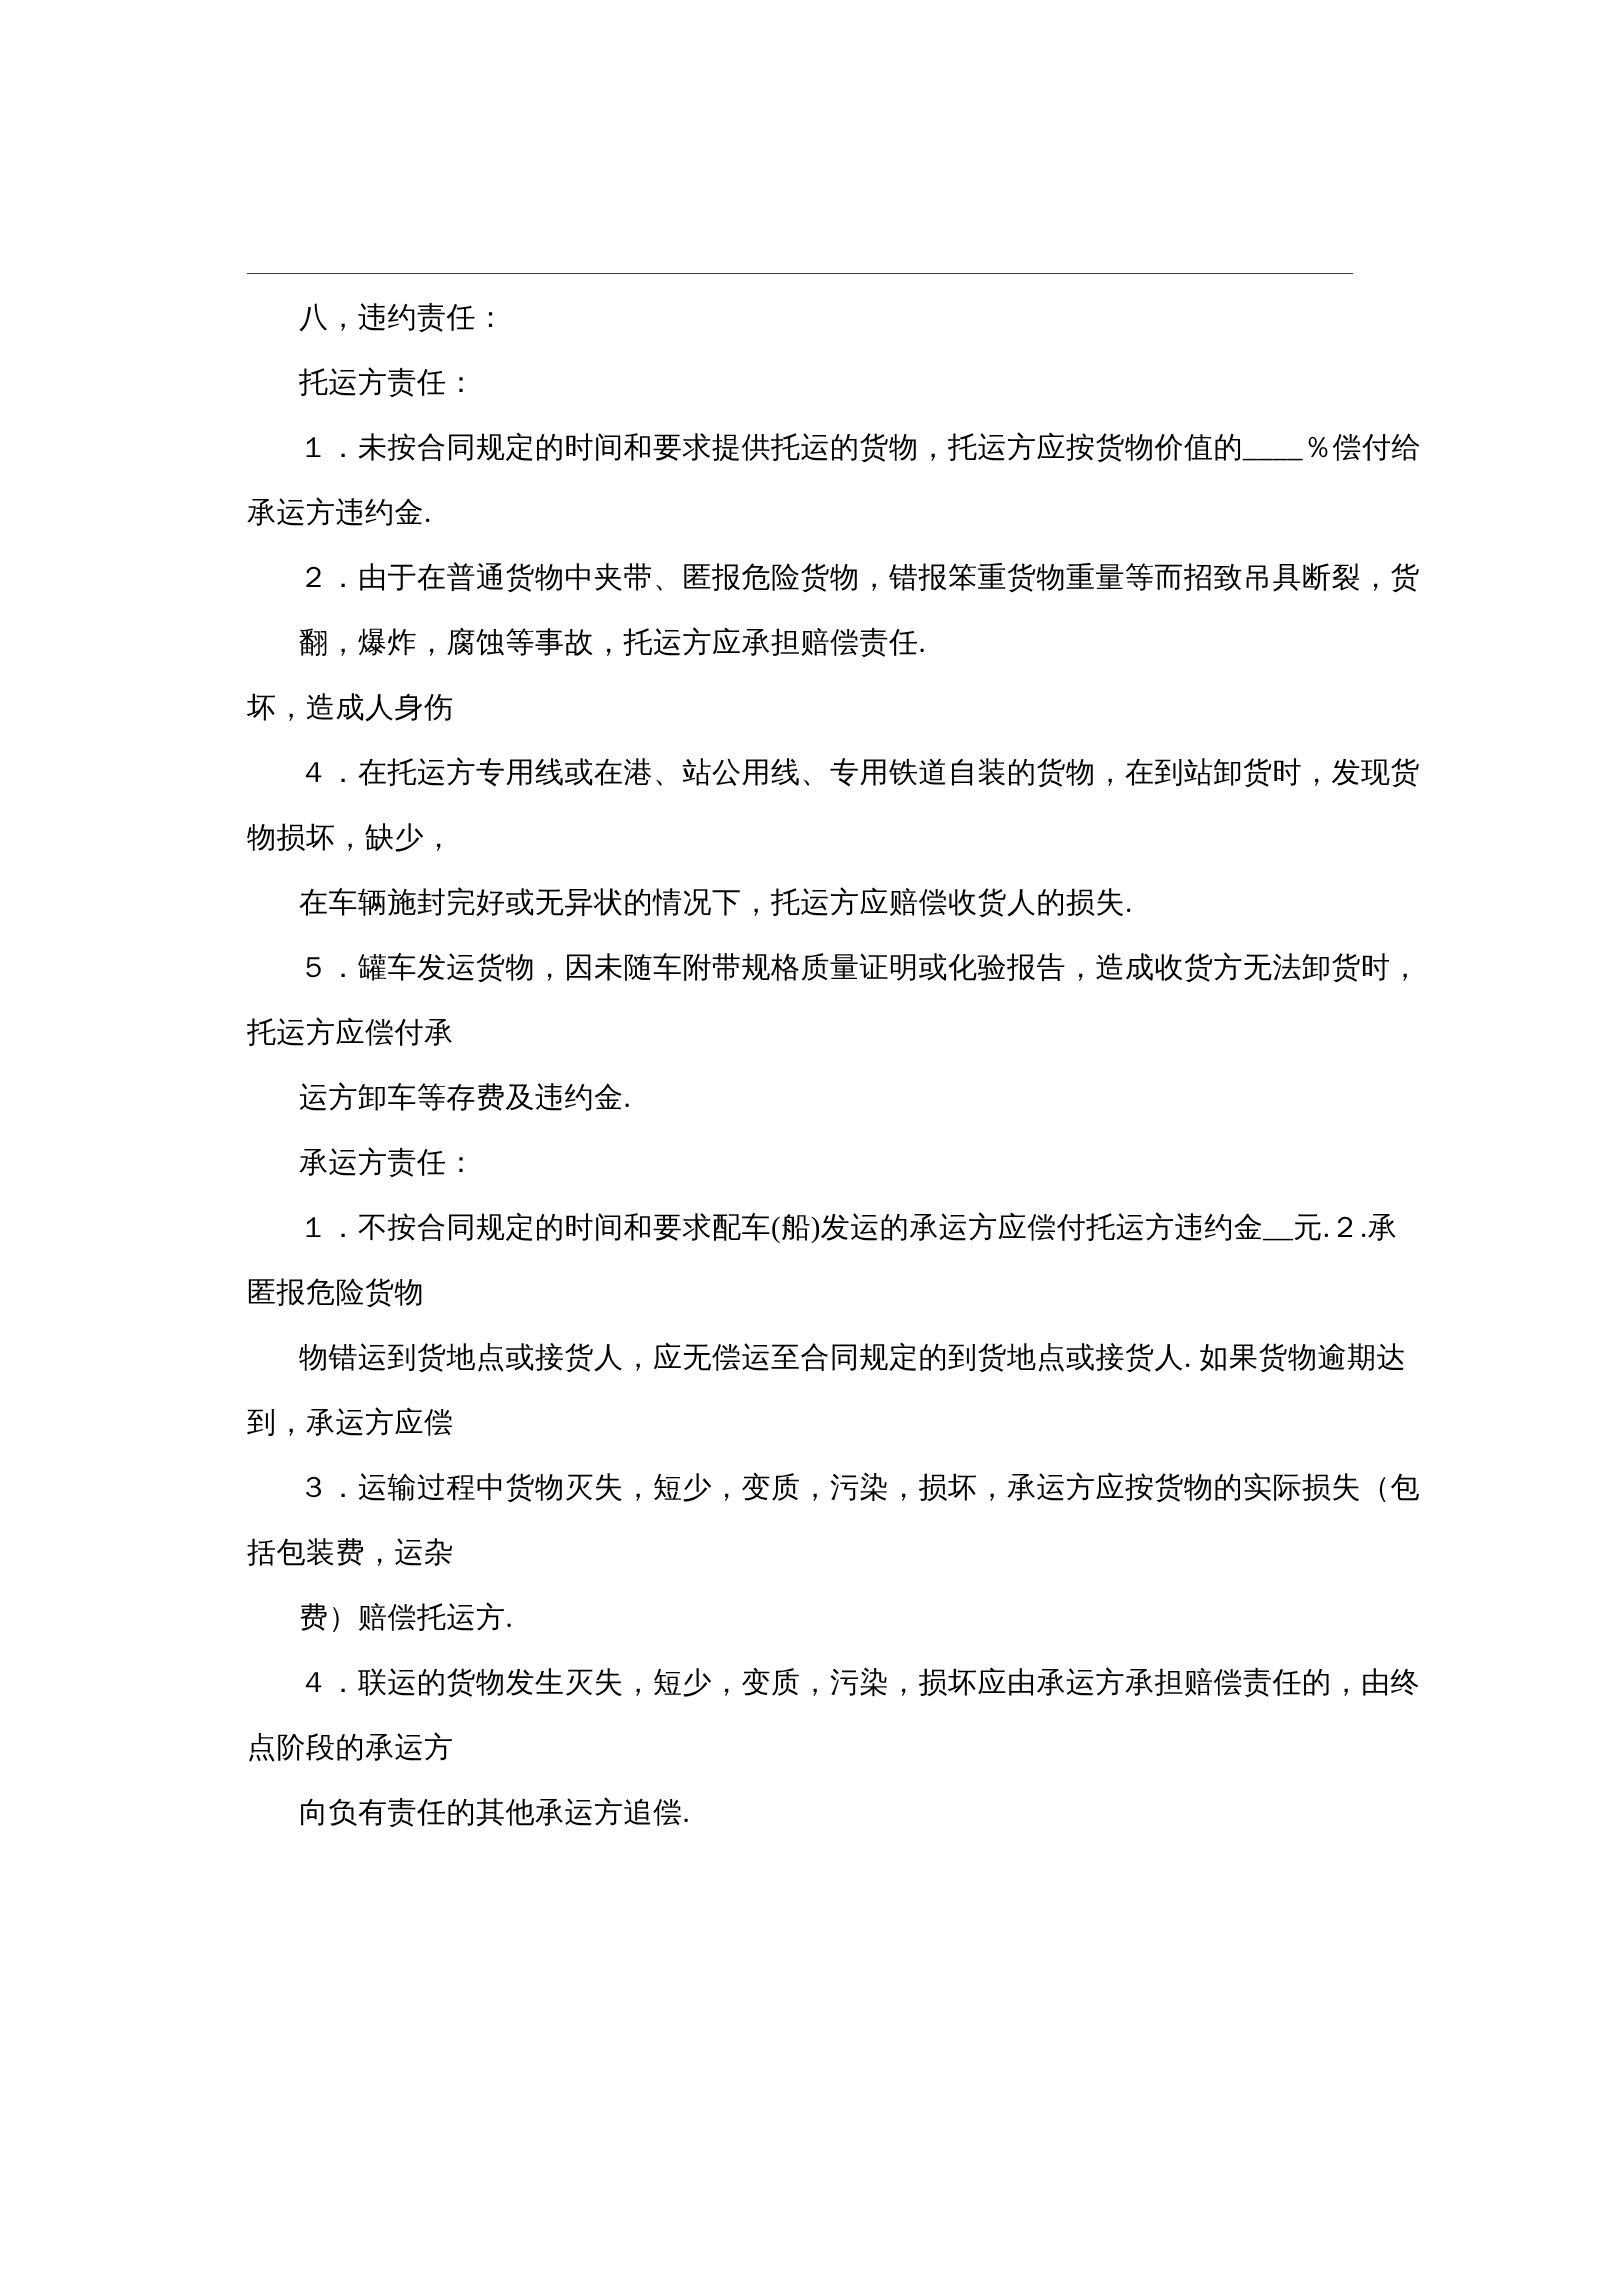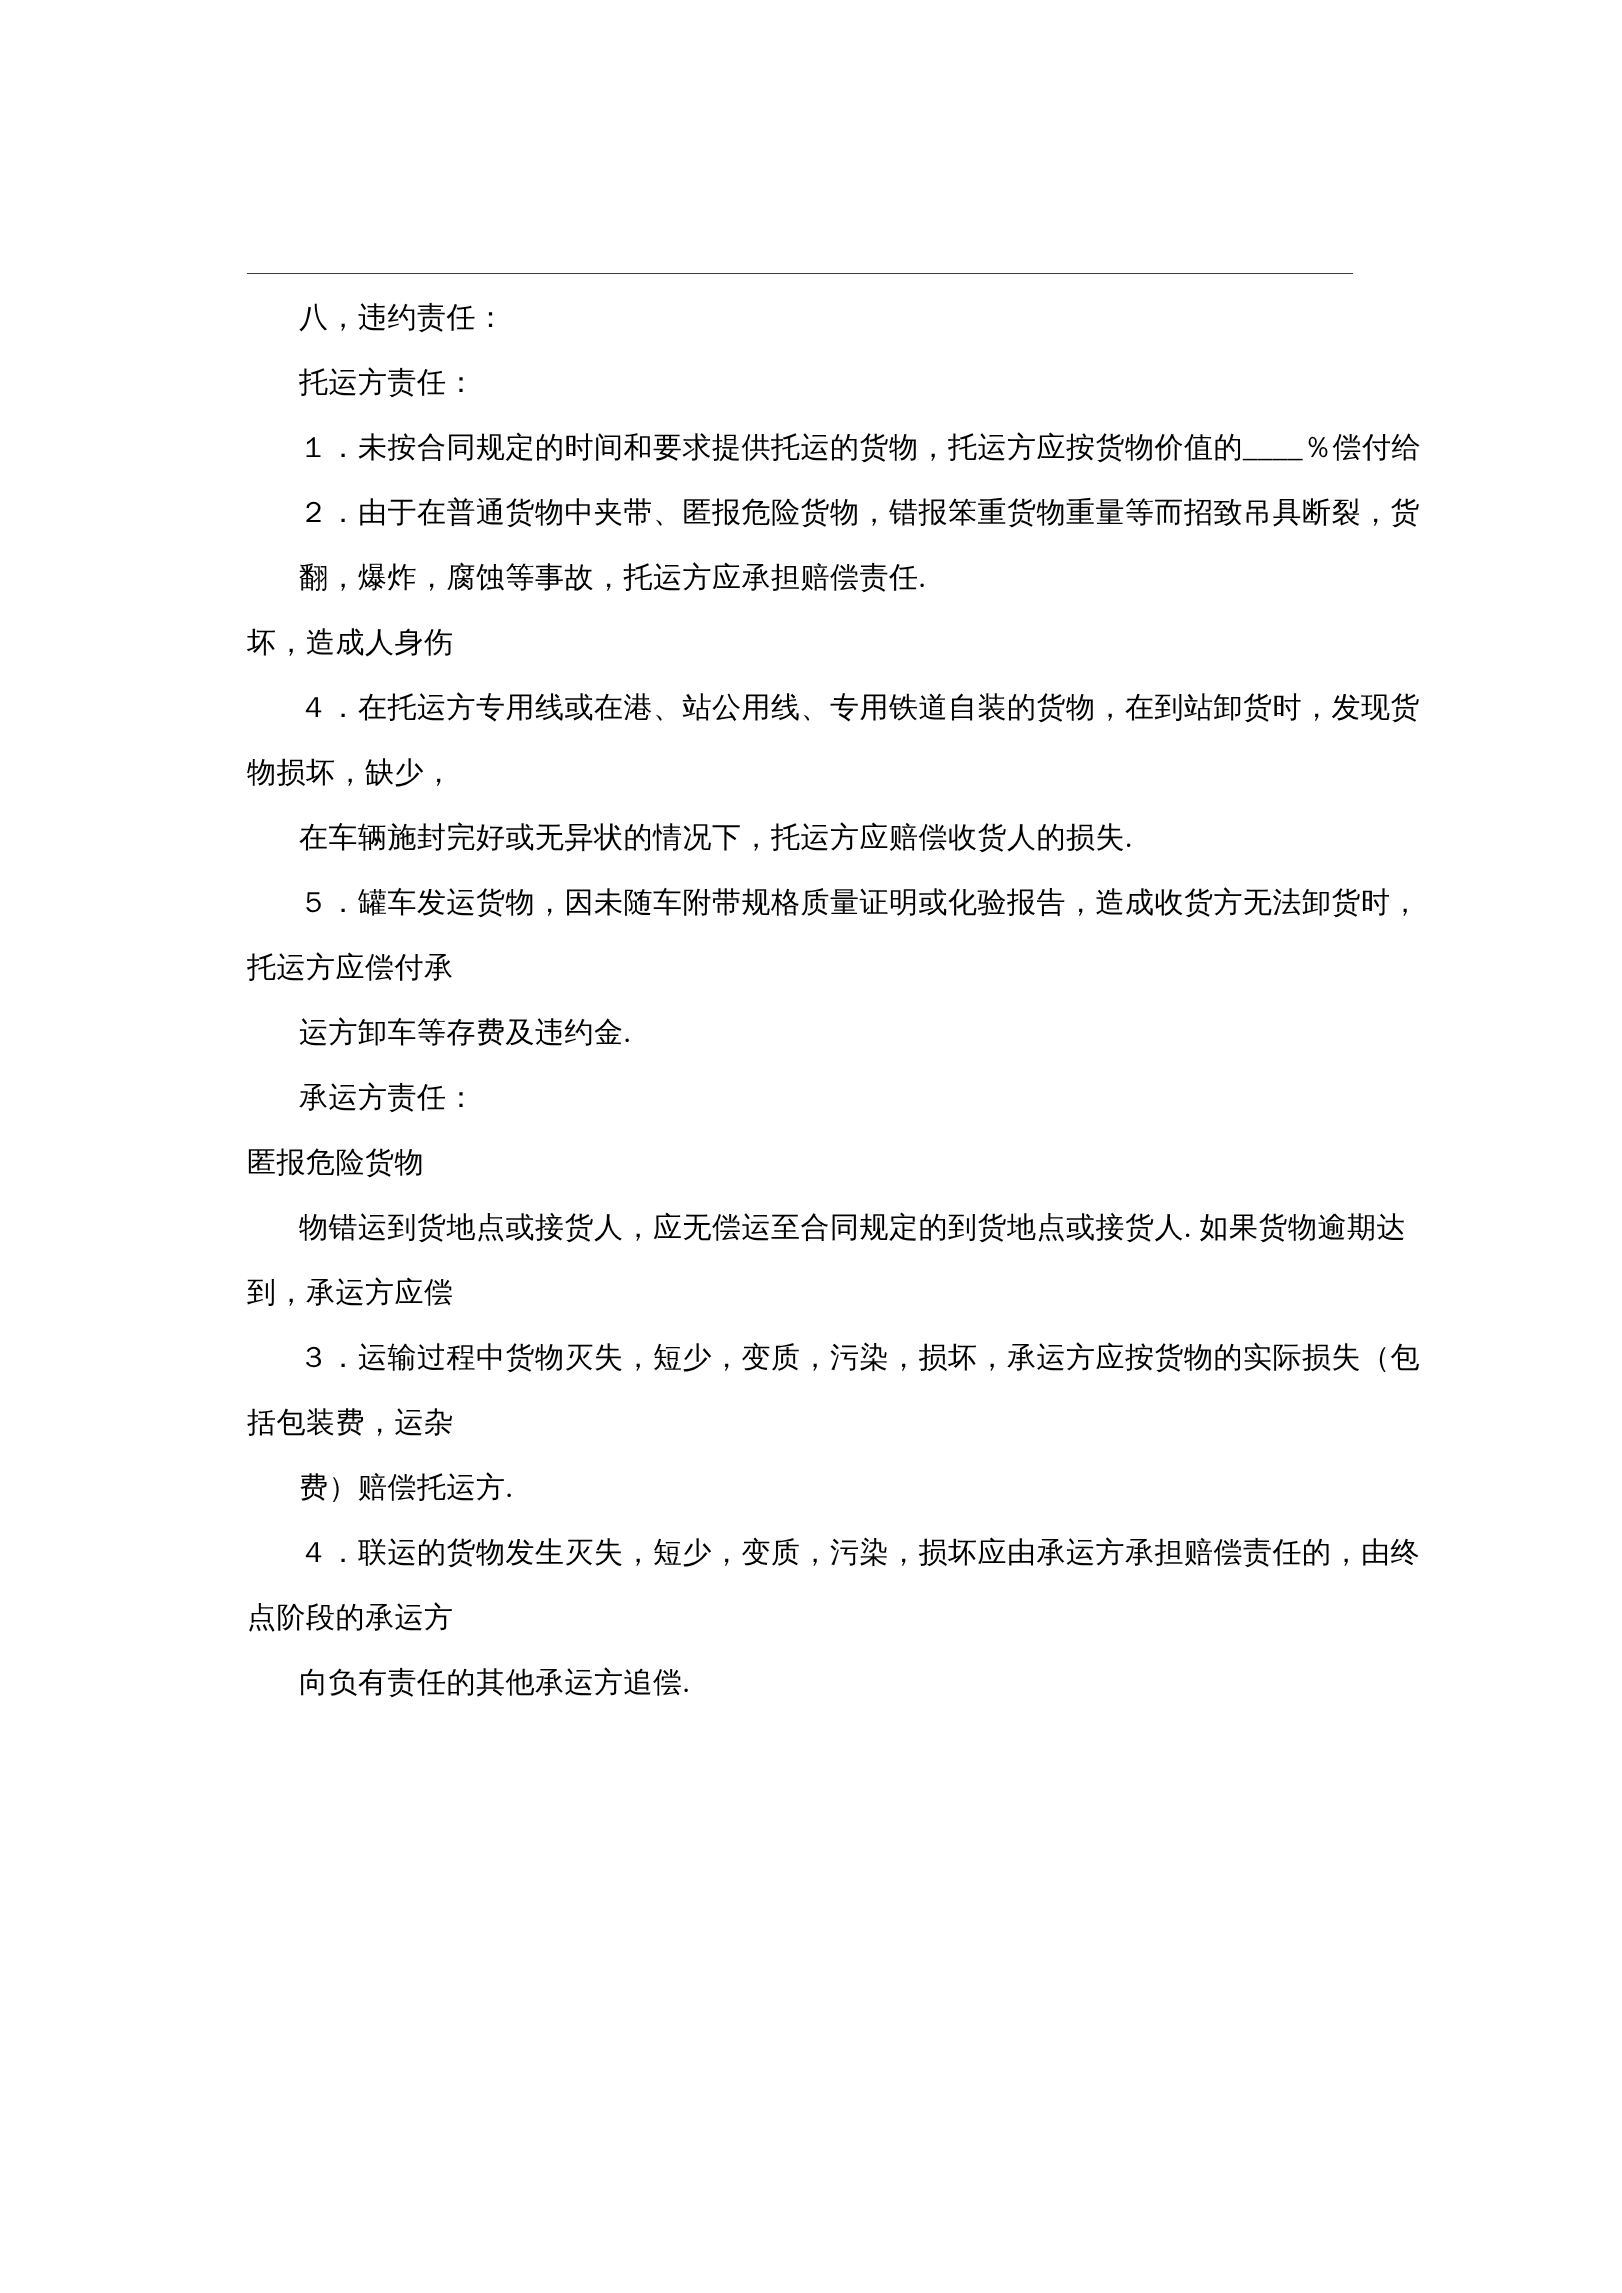--- a/index.html
+++ b/index.html
@@ -49,30 +49,32 @@
 </head>
 <body>
 
 <div class="page">
   <div class="content">
     <div class="rule"></div>
     <div id="lines">
         <div class="line indent">八，违约责任：</div>
         <div class="line indent">托运方责任：</div>
         <div class="line indent">１．未按合同规定的时间和要求提供托运的货物，托运方应按货物价值的____％偿付给</div>
+        <div class="line">承运方违约金.</div>
         <div class="line indent">２．由于在普通货物中夹带、匿报危险货物，错报笨重货物重量等而招致吊具断裂，货</div>
         <div class="line indent">翻，爆炸，腐蚀等事故，托运方应承担赔偿责任.</div>
         <div class="line">坏，造成人身伤</div>
         <div class="line indent">４．在托运方专用线或在港、站公用线、专用铁道自装的货物，在到站卸货时，发现货</div>
         <div class="line">物损坏，缺少，</div>
         <div class="line indent">在车辆施封完好或无异状的情况下，托运方应赔偿收货人的损失.</div>
         <div class="line indent">５．罐车发运货物，因未随车附带规格质量证明或化验报告，造成收货方无法卸货时，</div>
         <div class="line">托运方应偿付承</div>
         <div class="line indent">运方卸车等存费及违约金.</div>
         <div class="line indent">承运方责任：</div>
+        <div class="line indent">１．不按合同规定的时间和要求配车(船)发运的承运方应偿付托运方违约金__元.２.承</div>
         <div class="line">匿报危险货物</div>
         <div class="line indent">物错运到货地点或接货人，应无偿运至合同规定的到货地点或接货人. 如果货物逾期达</div>
         <div class="line">到，承运方应偿</div>
         <div class="line indent">３．运输过程中货物灭失，短少，变质，污染，损坏，承运方应按货物的实际损失（包</div>
         <div class="line">括包装费，运杂</div>
         <div class="line indent">费）赔偿托运方.</div>
         <div class="line indent">４．联运的货物发生灭失，短少，变质，污染，损坏应由承运方承担赔偿责任的，由终</div>
         <div class="line">点阶段的承运方</div>
         <div class="line indent">向负有责任的其他承运方追偿.</div>
       </div>

